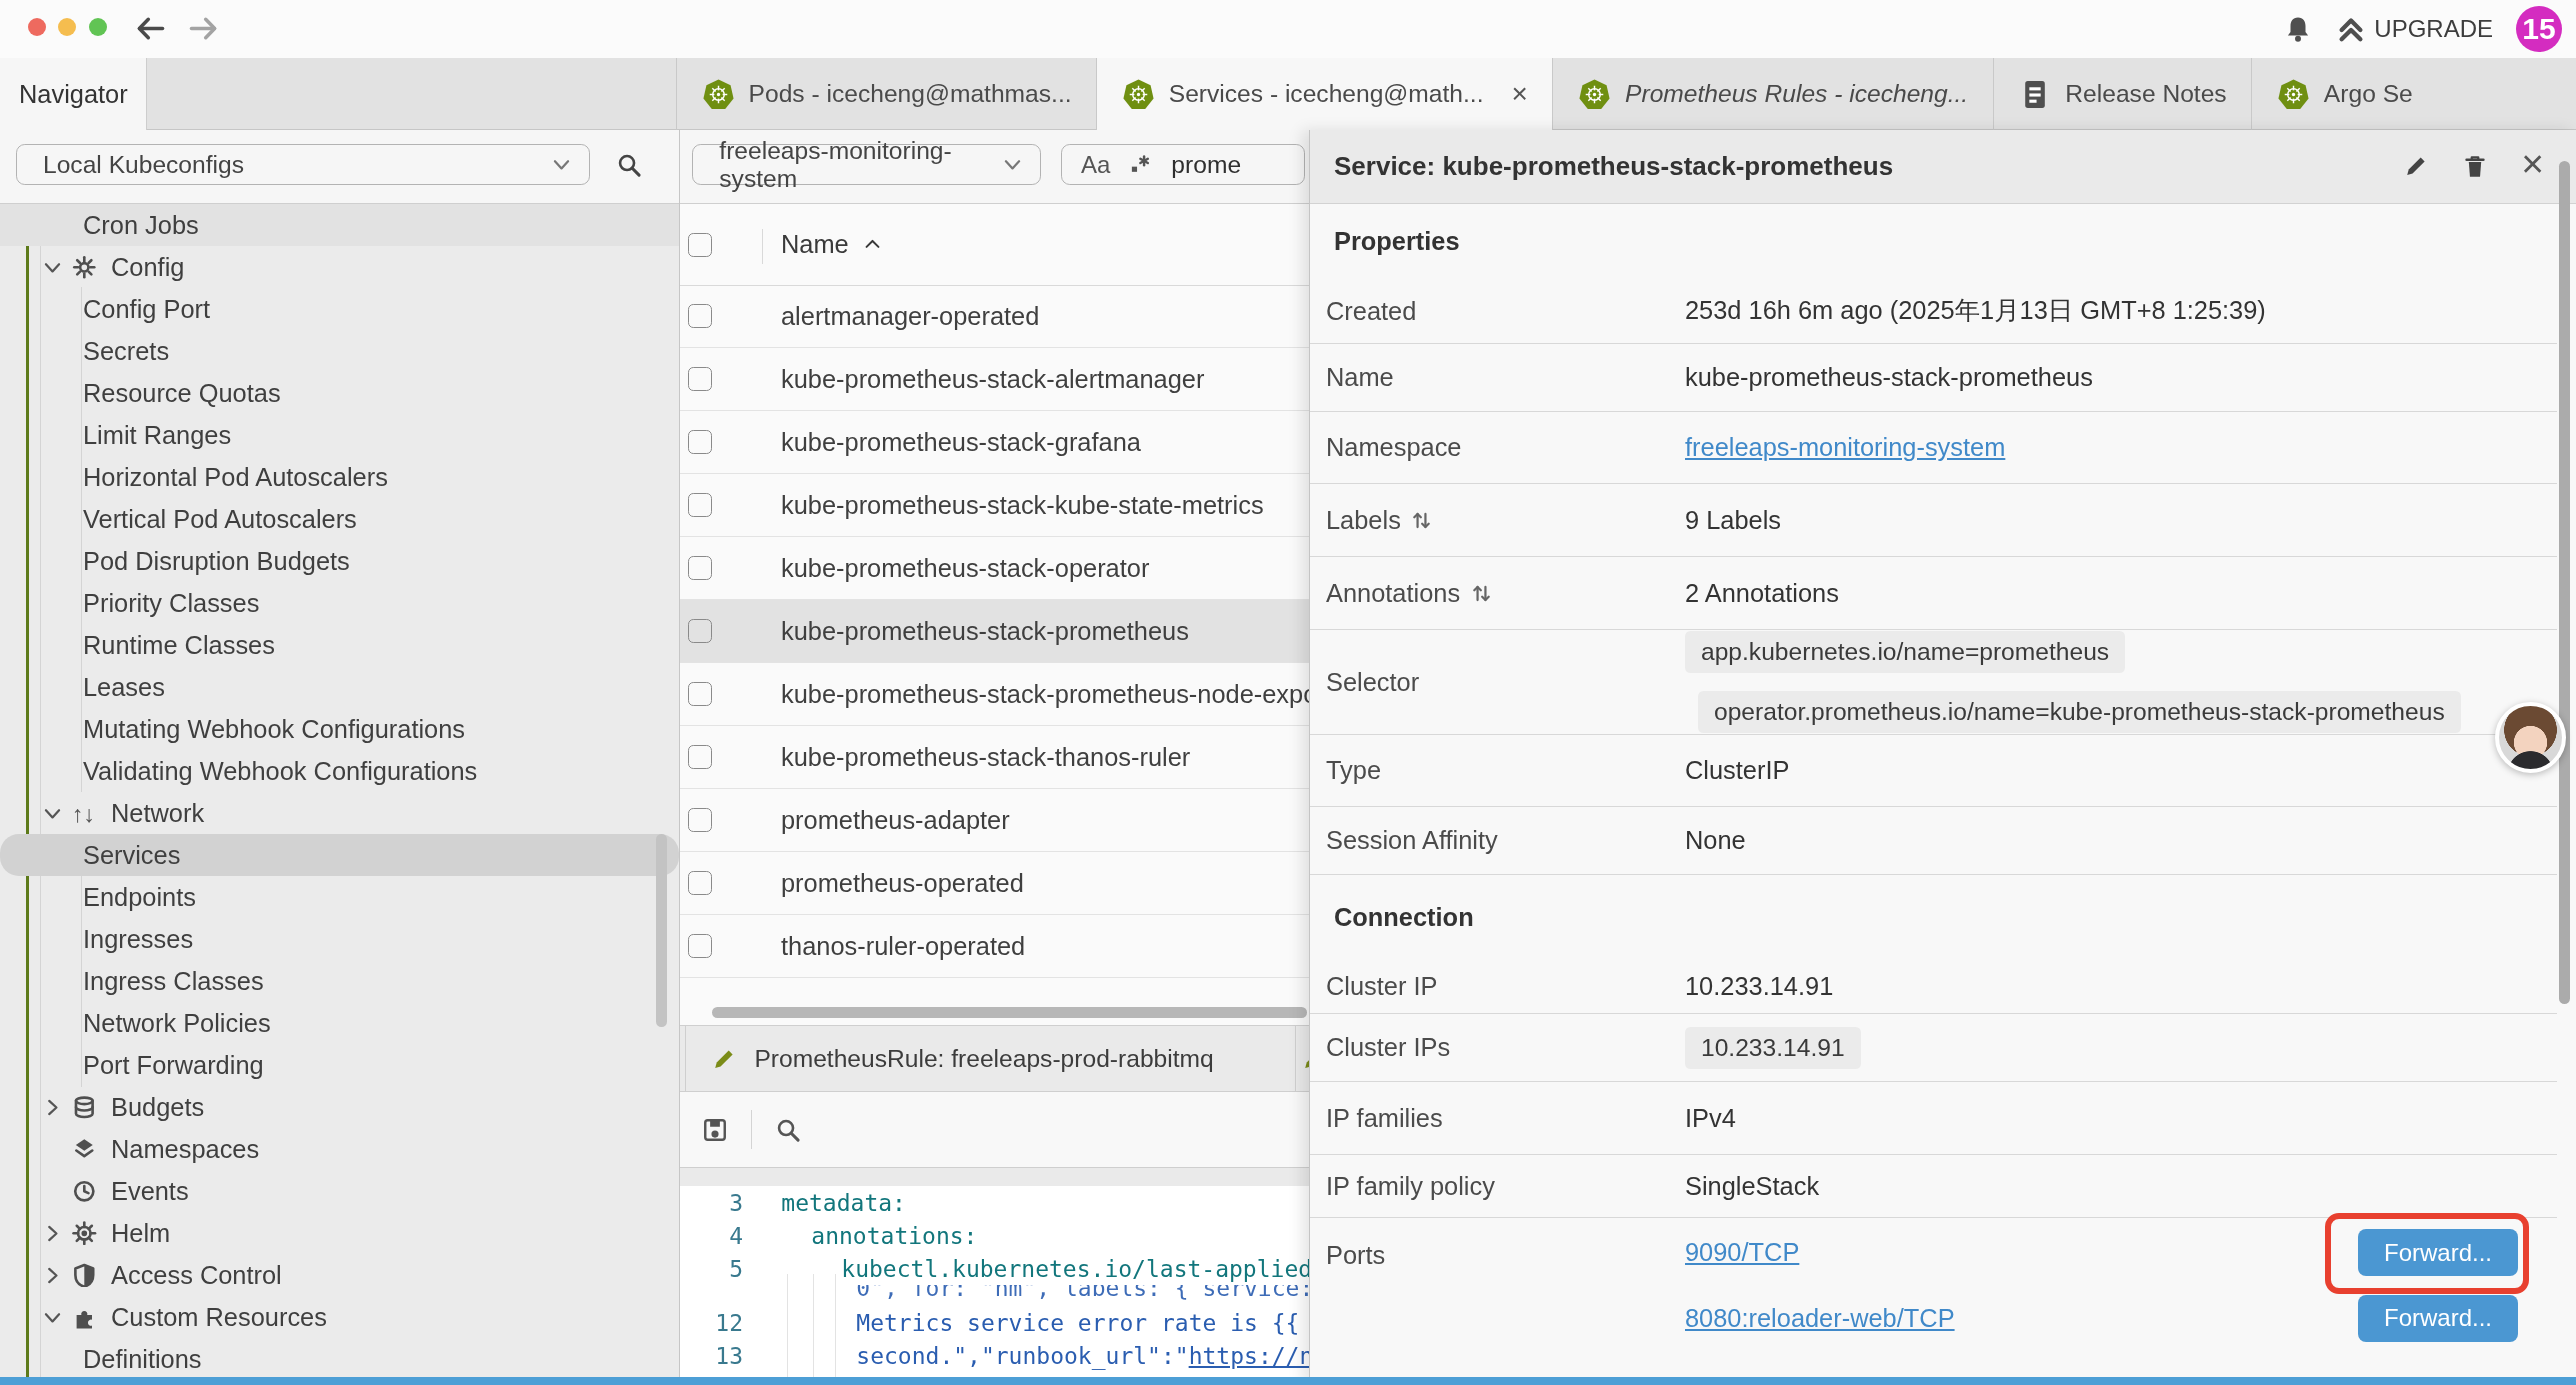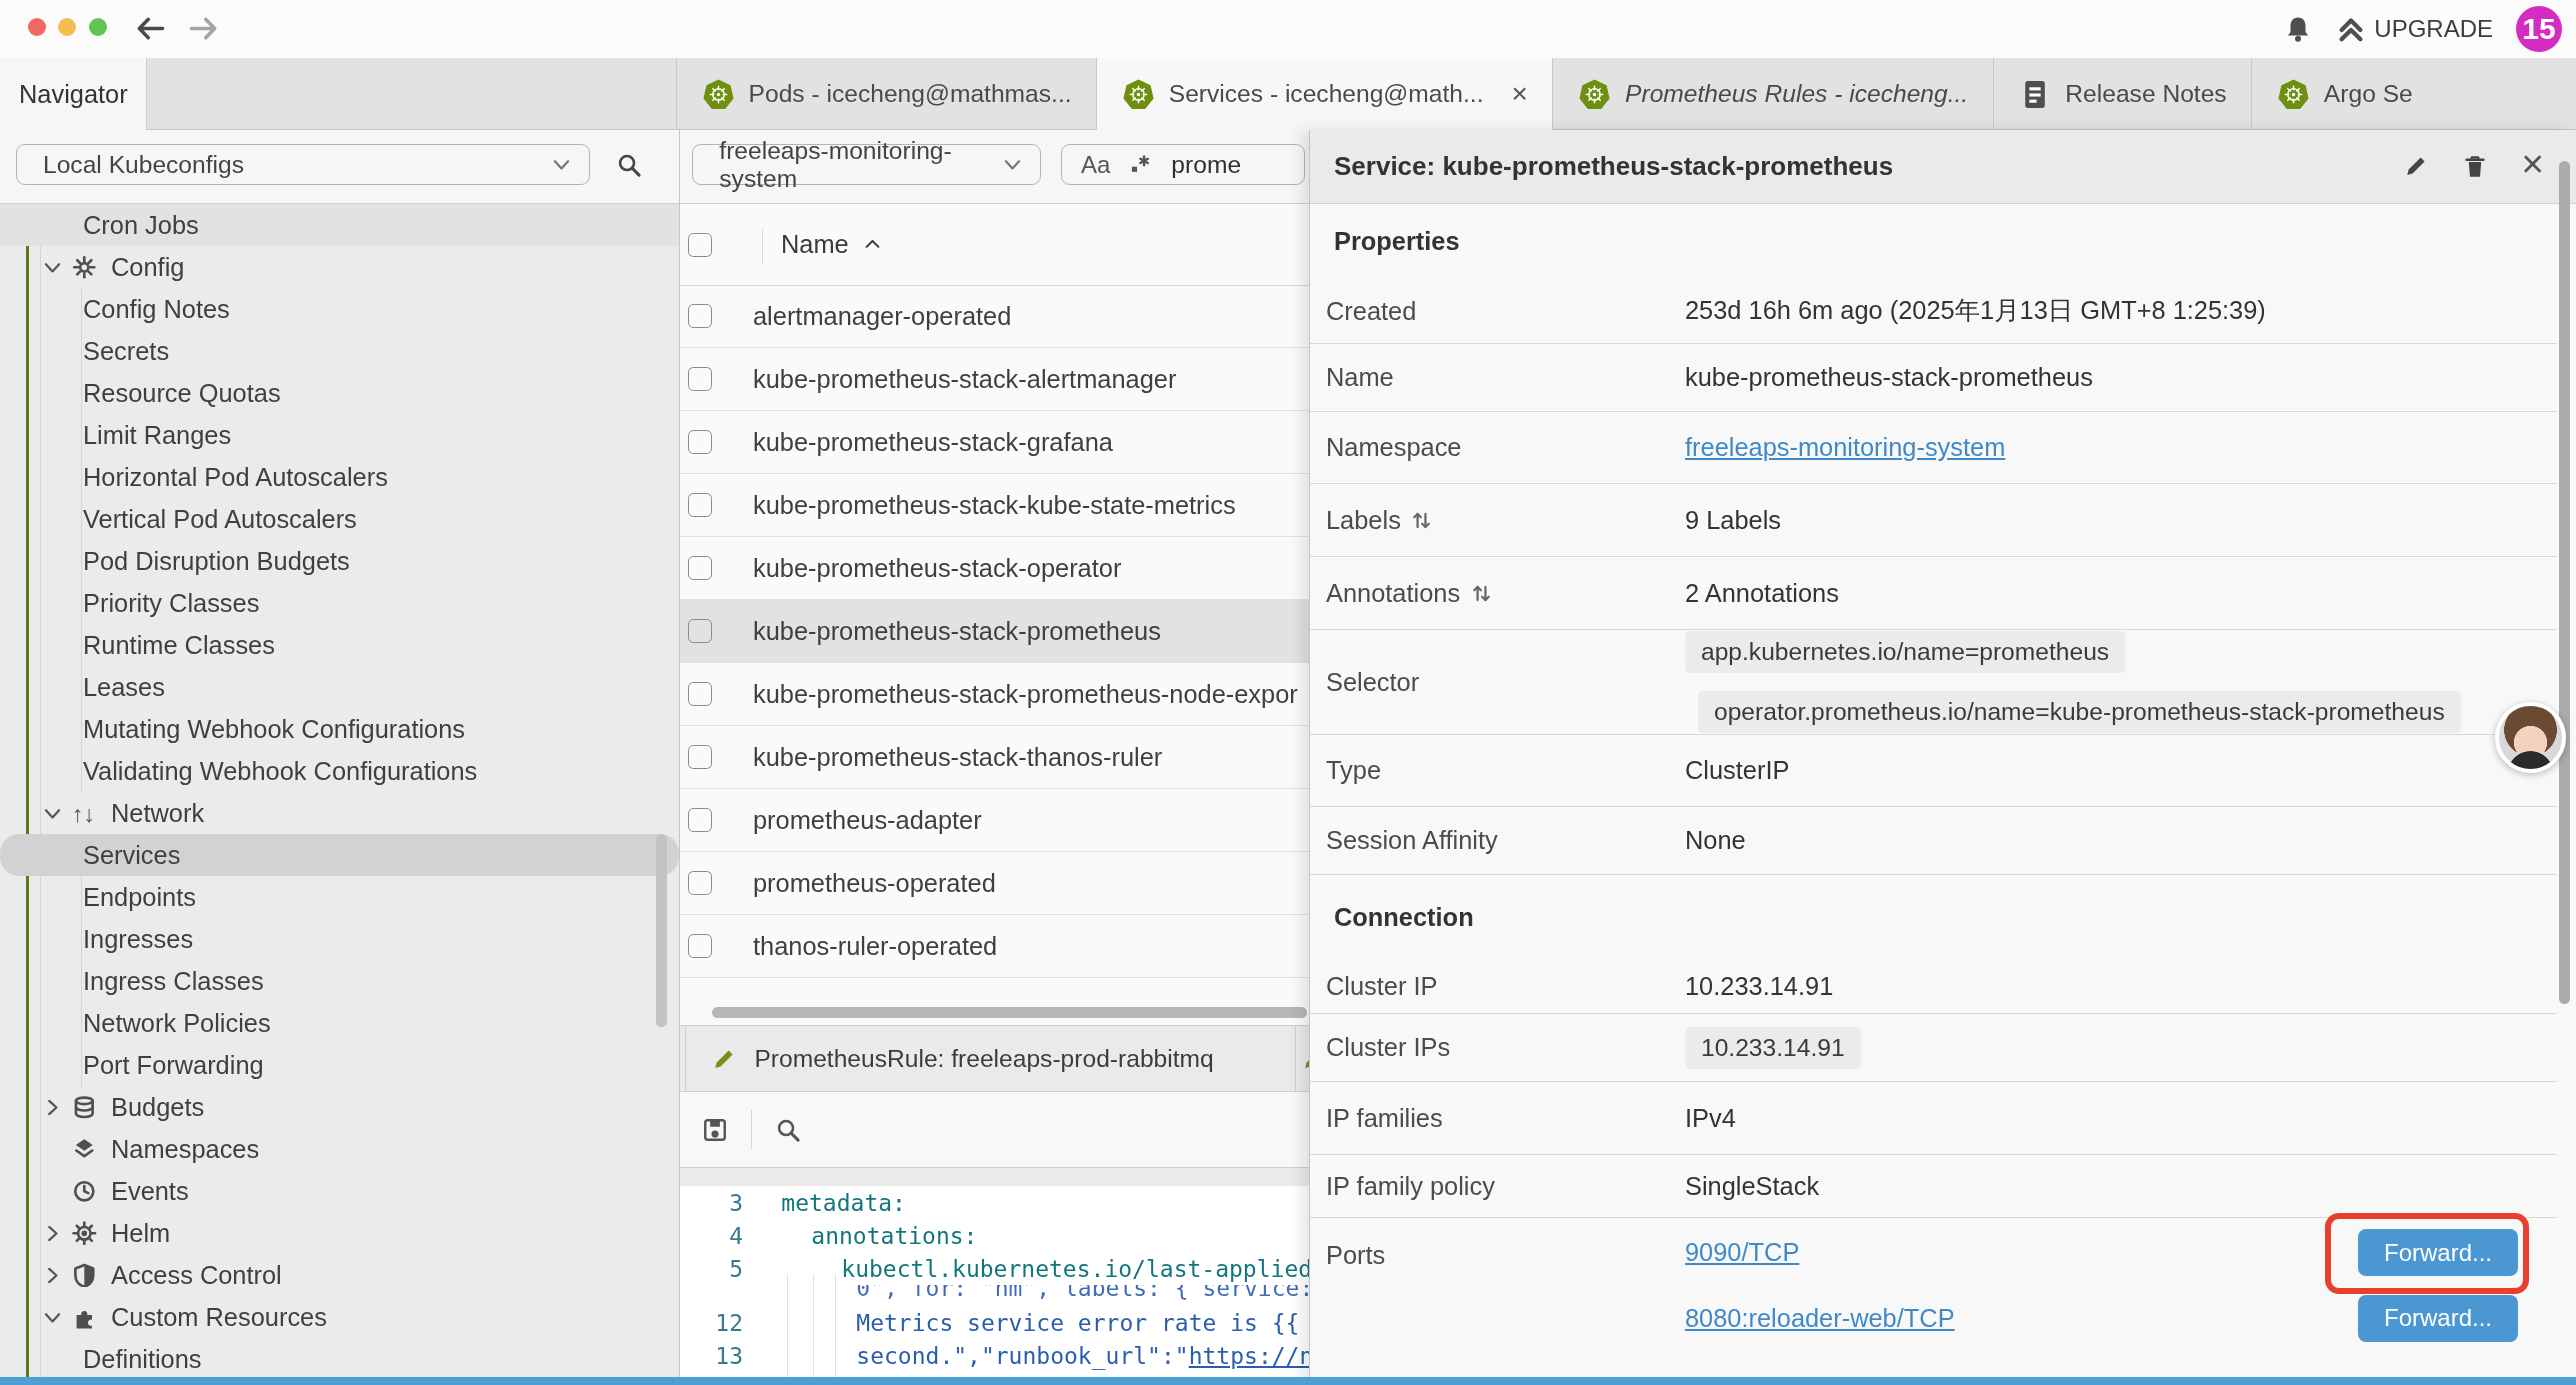--- a/index.html
+++ b/index.html
@@ -68,21 +68,21 @@
              display:flex;align-items:center;gap:19px;padding:0 19px;box-sizing:border-box;font-size:24px;color:#555;}
   .filter-value{color:#2f2f2f;font-size:24.6px;}
   .thead{position:absolute;left:0;top:74px;width:100%;height:82px;border-bottom:0.9px solid #d9d9d9;box-sizing:border-box;}
   .cbx{position:absolute;left:8px;width:24px;height:24px;border:1.8px solid #8a8a8a;border-radius:5.3px;box-sizing:border-box;}
   .thead .cbx{top:29px;}
   .thead .colsep{position:absolute;left:82px;top:24.6px;width:0.9px;height:35px;background:#d9d9d9;}
   .thead .colname{position:absolute;left:101px;top:0;height:100%;display:flex;align-items:center;gap:14px;font-size:25.4px;color:#3a3a3a;}
   .rows{position:absolute;left:0;top:155px;width:100%;}
   .lrow{position:relative;height:63px;border-bottom:0.9px solid #e3e3e3;box-sizing:border-box;display:flex;align-items:center;}
   .lrow .cbx{top:19px;}
-  .lrow .rname{margin-left:73px;font-size:25.4px;color:#3f3f3f;white-space:nowrap;}
+  .lrow .rname{margin-left:101px;font-size:25.4px;color:#3f3f3f;white-space:nowrap;}
   .lrow.selected{background:#e2e2e2;}
   .hscroll{position:absolute;left:32px;top:877px;width:595px;height:10.5px;background:#b7b7b7;border-radius:5.3px;}
 
   
   .ed-tabs{position:absolute;left:0;top:895px;width:100%;height:67px;background:#eaeaea;border-top:0.9px solid #cfcfcf;border-bottom:0.9px solid #cfcfcf;box-sizing:border-box;}
   .ed-tab{position:absolute;left:5.3px;top:0;width:611px;height:100%;border-left:0.9px solid #cfcfcf;border-right:0.9px solid #cfcfcf;
           display:flex;align-items:center;gap:17.5px;padding-left:24.6px;box-sizing:border-box;font-size:24.6px;color:#3c3c3c;white-space:nowrap;overflow:hidden;}
   .pencil-olive{color:#7b8c18}
   .ed-tab2{position:absolute;left:616px;top:0;right:0;height:100%;display:flex;align-items:center;padding-left:5.3px;overflow:hidden;}
   .ed-toolbar{position:absolute;left:0;top:962px;width:100%;height:76px;background:#f8f8f8;border-bottom:0.9px solid #cfcfcf;box-sizing:border-box;
@@ -336,21 +336,21 @@
                 <line x1="3.4" y1="3.4" x2="5.2" y2="5.2"></line>
                 <line x1="10.8" y1="10.8" x2="12.6" y2="12.6"></line>
                 <line x1="3.4" y1="12.6" x2="5.2" y2="10.8"></line>
                 <line x1="10.8" y1="5.2" x2="12.6" y2="3.4"></line>
               </svg>
             </span>
             <span class="tlabel">Config</span>
           </div>
           <div class="trow child">
 
-            <span class="tlabel">Config Notes</span>
+            <span class="tlabel">Config Port</span>
           </div>
           <div class="trow child">
 
             <span class="tlabel">Secrets</span>
           </div>
           <div class="trow child">
 
             <span class="tlabel">Resource Quotas</span>
           </div>
           <div class="trow child">

